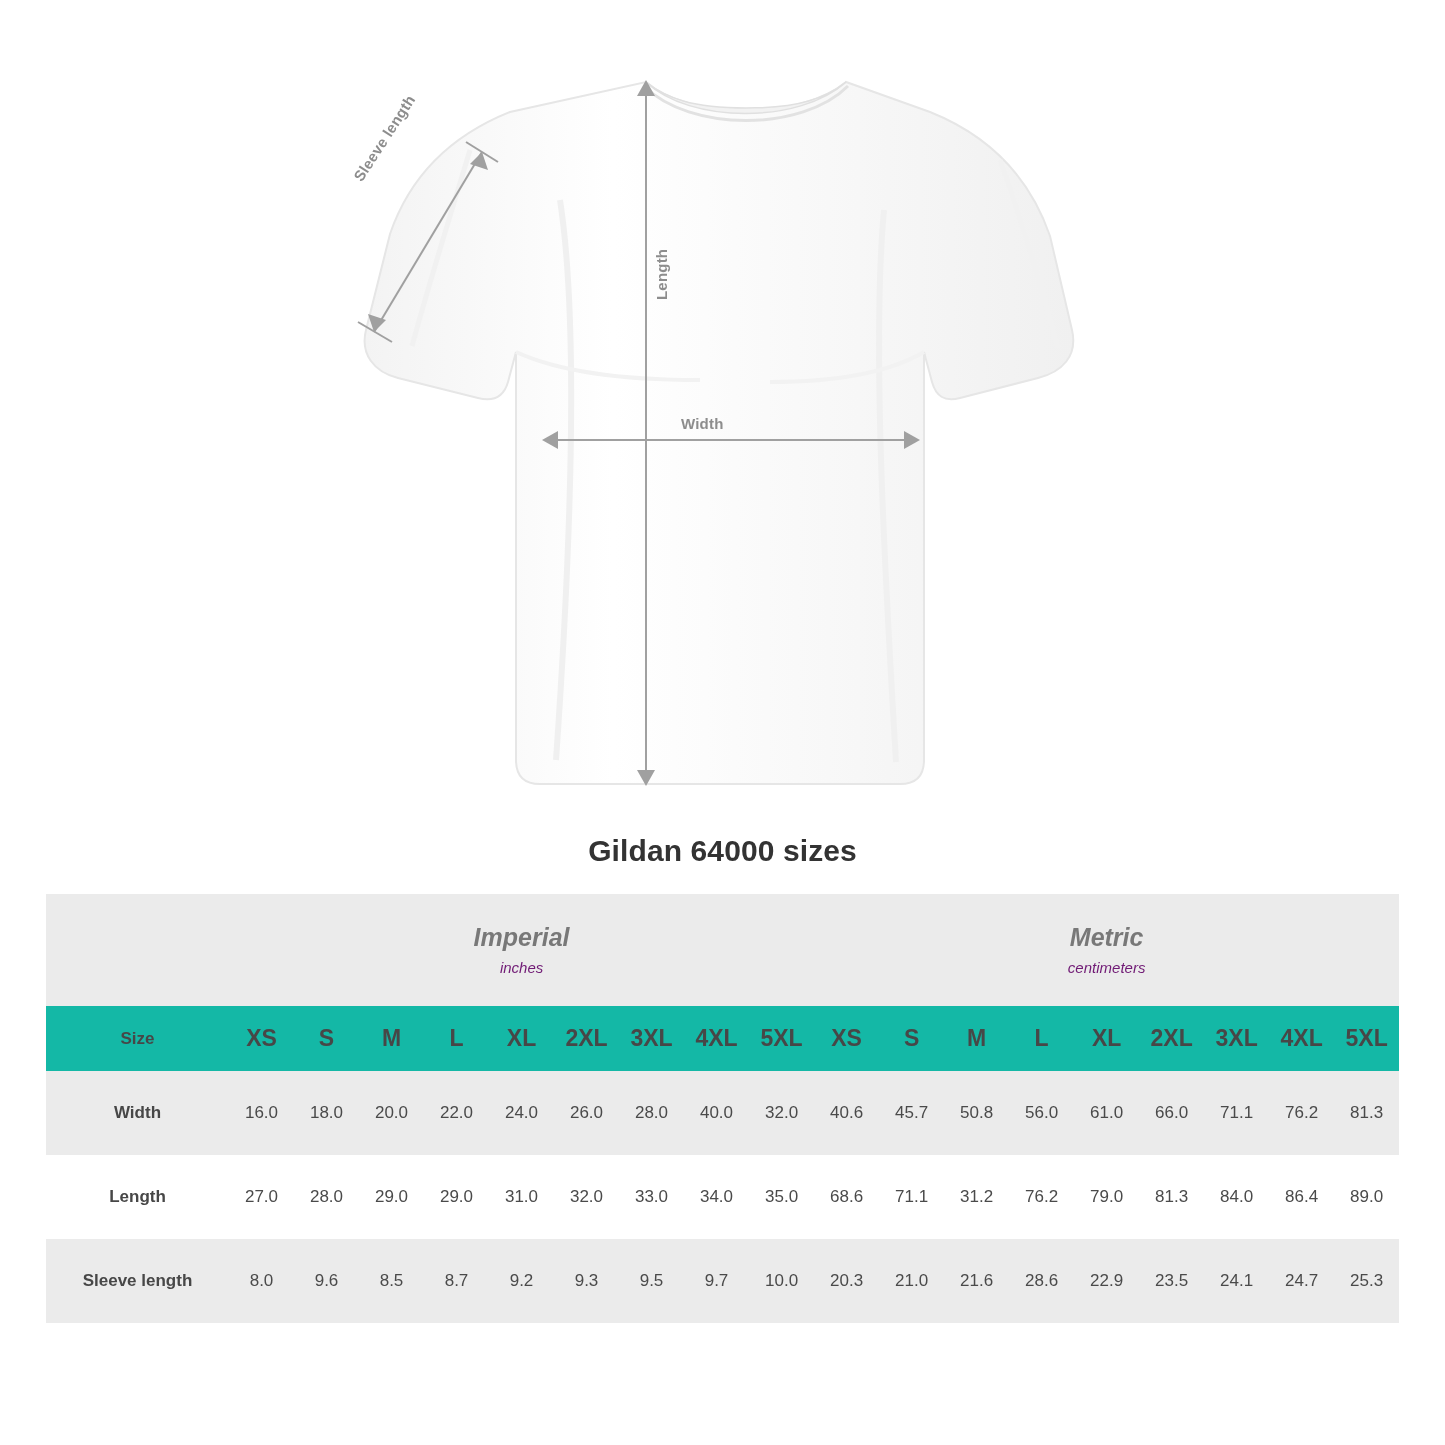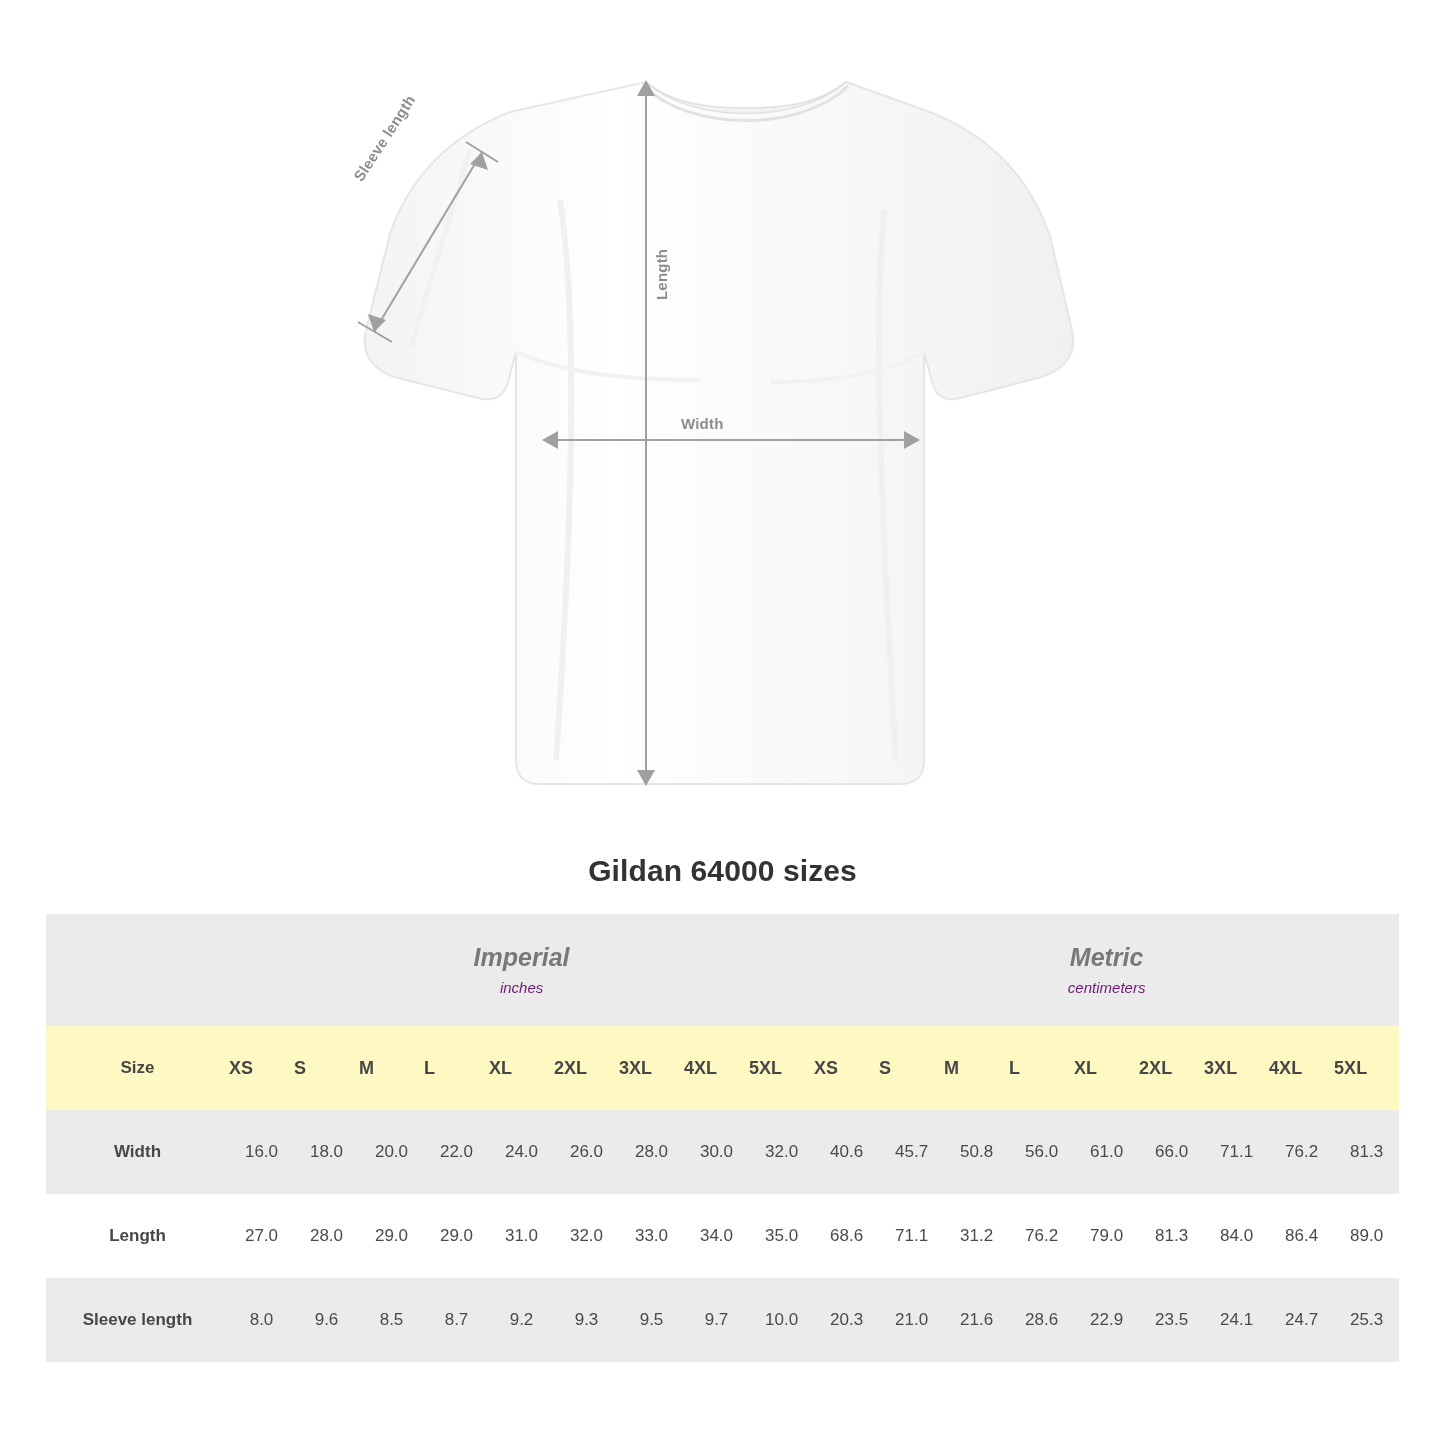--- a/index.html
+++ b/index.html
@@ -56,21 +56,21 @@
     left: 681px;
     top: 415px;
   }
 
   
   .title {
     text-align: center;
     font-size: 30px;
     font-weight: bold;
     color: #333333;
-    margin: 24px 0 0 0;
+    margin: 4px 0 0 0;
     letter-spacing: .1px;
   }
   .subtitle {
     text-align: center;
     font-size: 17px;
     font-style: italic;
     color: #6f6f6f;
     margin: 18px 0 0 0;
   }
 
@@ -119,27 +119,27 @@
     text-align: center;
     vertical-align: middle;
   }
   .cell {
     font-size: 17px;
     color: #4a4a4a;
     text-align: center;
     vertical-align: middle;
   }
   .hdr-cell {
-    font-size: 18px;
+    font-size: 23px;
     font-weight: bold;
     color: #474747;
-    text-align: left;
+    text-align: center;
     vertical-align: middle;
   }
-  tr.r-head td { height: 84px; background: #fef9c3; }
+  tr.r-head td { height: 65px; background: #14b8a6; }
   tr.r-odd td  { height: 84px; background: #ebebeb; }
   tr.r-even td { height: 84px; background: #ffffff; }
 </style>
 </head>
 <body>
 
 <div class="page">
 
   <div class="shirt-area">
     <svg class="shirt-svg" width="1445" height="830" viewBox="0 0 1445 830">
@@ -270,21 +270,21 @@
 
         <tr class="r-odd">
           <td class="row-label">Width</td>
           <td class="cell">16.0</td>
           <td class="cell">18.0</td>
           <td class="cell">20.0</td>
           <td class="cell">22.0</td>
           <td class="cell">24.0</td>
           <td class="cell">26.0</td>
           <td class="cell">28.0</td>
-          <td class="cell">30.0</td>
+          <td class="cell">40.0</td>
           <td class="cell">32.0</td>
           <td class="cell">40.6</td>
           <td class="cell">45.7</td>
           <td class="cell">50.8</td>
           <td class="cell">56.0</td>
           <td class="cell">61.0</td>
           <td class="cell">66.0</td>
           <td class="cell">71.1</td>
           <td class="cell">76.2</td>
           <td class="cell">81.3</td>

